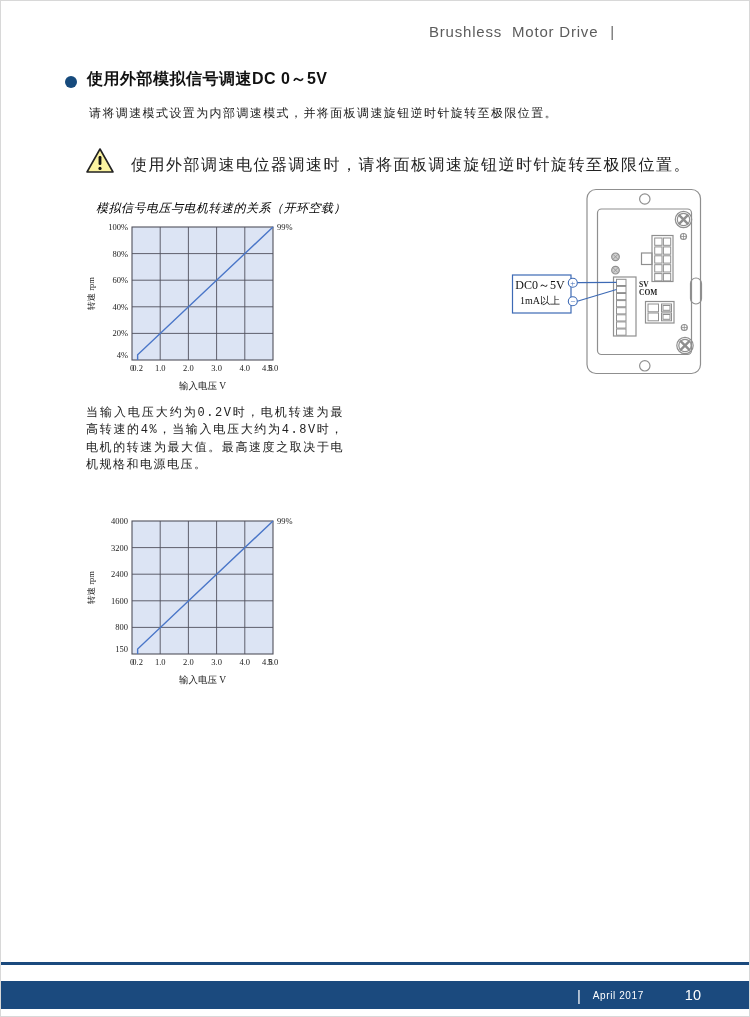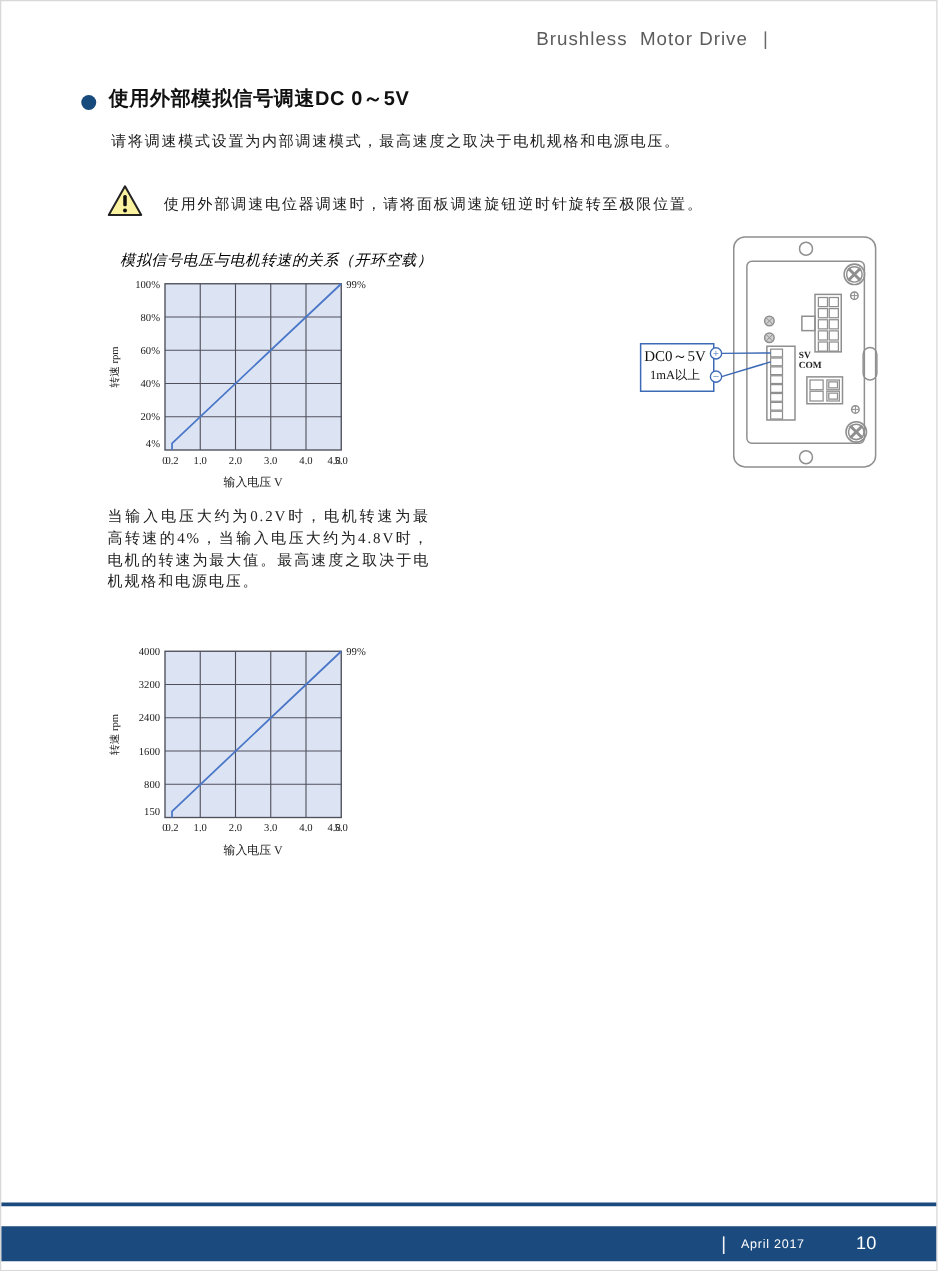--- a/index.html
+++ b/index.html
@@ -23,29 +23,30 @@
   }
   .heading-bullet{
     top:75px;left:64px;width:12px;height:12px;border-radius:50%;background:#164a7c;
   }
   .intro{
     top:104px;left:88px;width:560px;
     font-size:12px;letter-spacing:1.4px;white-space:nowrap;color:#222;
   }
   .warning-row{top:146px;left:84px;display:flex;align-items:flex-start;}
   .warning-text{
-    margin-left:16px;margin-top:8px;font-size:12px;letter-spacing:1.5px;
+    margin-left:16px;margin-top:8px;font-size:16px;letter-spacing:1.5px;
     white-space:nowrap;color:#222;
   }
   .chart-title{
     font-size:12px;letter-spacing:0.5px;color:#000000;white-space:nowrap;font-style:italic;
   }
   .para{
     font-size:12px;letter-spacing:1.5px;line-height:1.45;color:#222;
     text-align:justify;
+    font-family:Liberation Mono, monospace;
   }
   .footer-rule{top:961px;left:0;width:750px;height:3px;background:#1b4a7e;}
   .footer-bar{
     top:980px;left:0;width:750px;height:28px;background:#1b4a7e;
     display:flex;align-items:center;justify-content:flex-end;
     font-family:"Liberation Sans","DejaVu Sans",sans-serif;color:#ffffff;
   }
   .footer-bar .fsep{font-size:15px;font-weight:300;margin-right:12px;opacity:.95;}
   .footer-bar .fdate{font-size:10px;letter-spacing:0.6px;}
   .footer-bar .fpage{font-size:14.5px;margin-left:41px;margin-right:50px;}
@@ -57,21 +58,21 @@
 <div class="page">
 
   <div class="abs header">
     <span>Brushless  Motor Drive</span>
     <span class="sep">|</span>
   </div>
 
   <div class="abs heading-bullet"></div>
   <div class="abs section-heading">使用外部模拟信号调速DC 0～5V</div>
 
-  <div class="abs intro">请将调速模式设置为内部调速模式，最高速度之取决于电机规格和电源电压。</div>
+  <div class="abs intro">请将调速模式设置为内部调速模式，并将面板调速旋钮逆时针旋转至极限位置。</div>
 
   <div class="abs warning-row">
     <svg width="30" height="27" viewBox="0 0 30 27">
       <path d="M15 2 L28 25 L2 25 Z" fill="#fbf3a0" stroke="#222" stroke-width="1.6" stroke-linejoin="round"></path>
       <rect x="13.6" y="9" width="2.8" height="9" rx="1.2" fill="#111"></rect>
       <circle cx="15" cy="21.4" r="1.6" fill="#111"></circle>
     </svg>
     <div class="warning-text">使用外部调速电位器调速时，请将面板调速旋钮逆时针旋转至极限位置。</div>
   </div>
 

